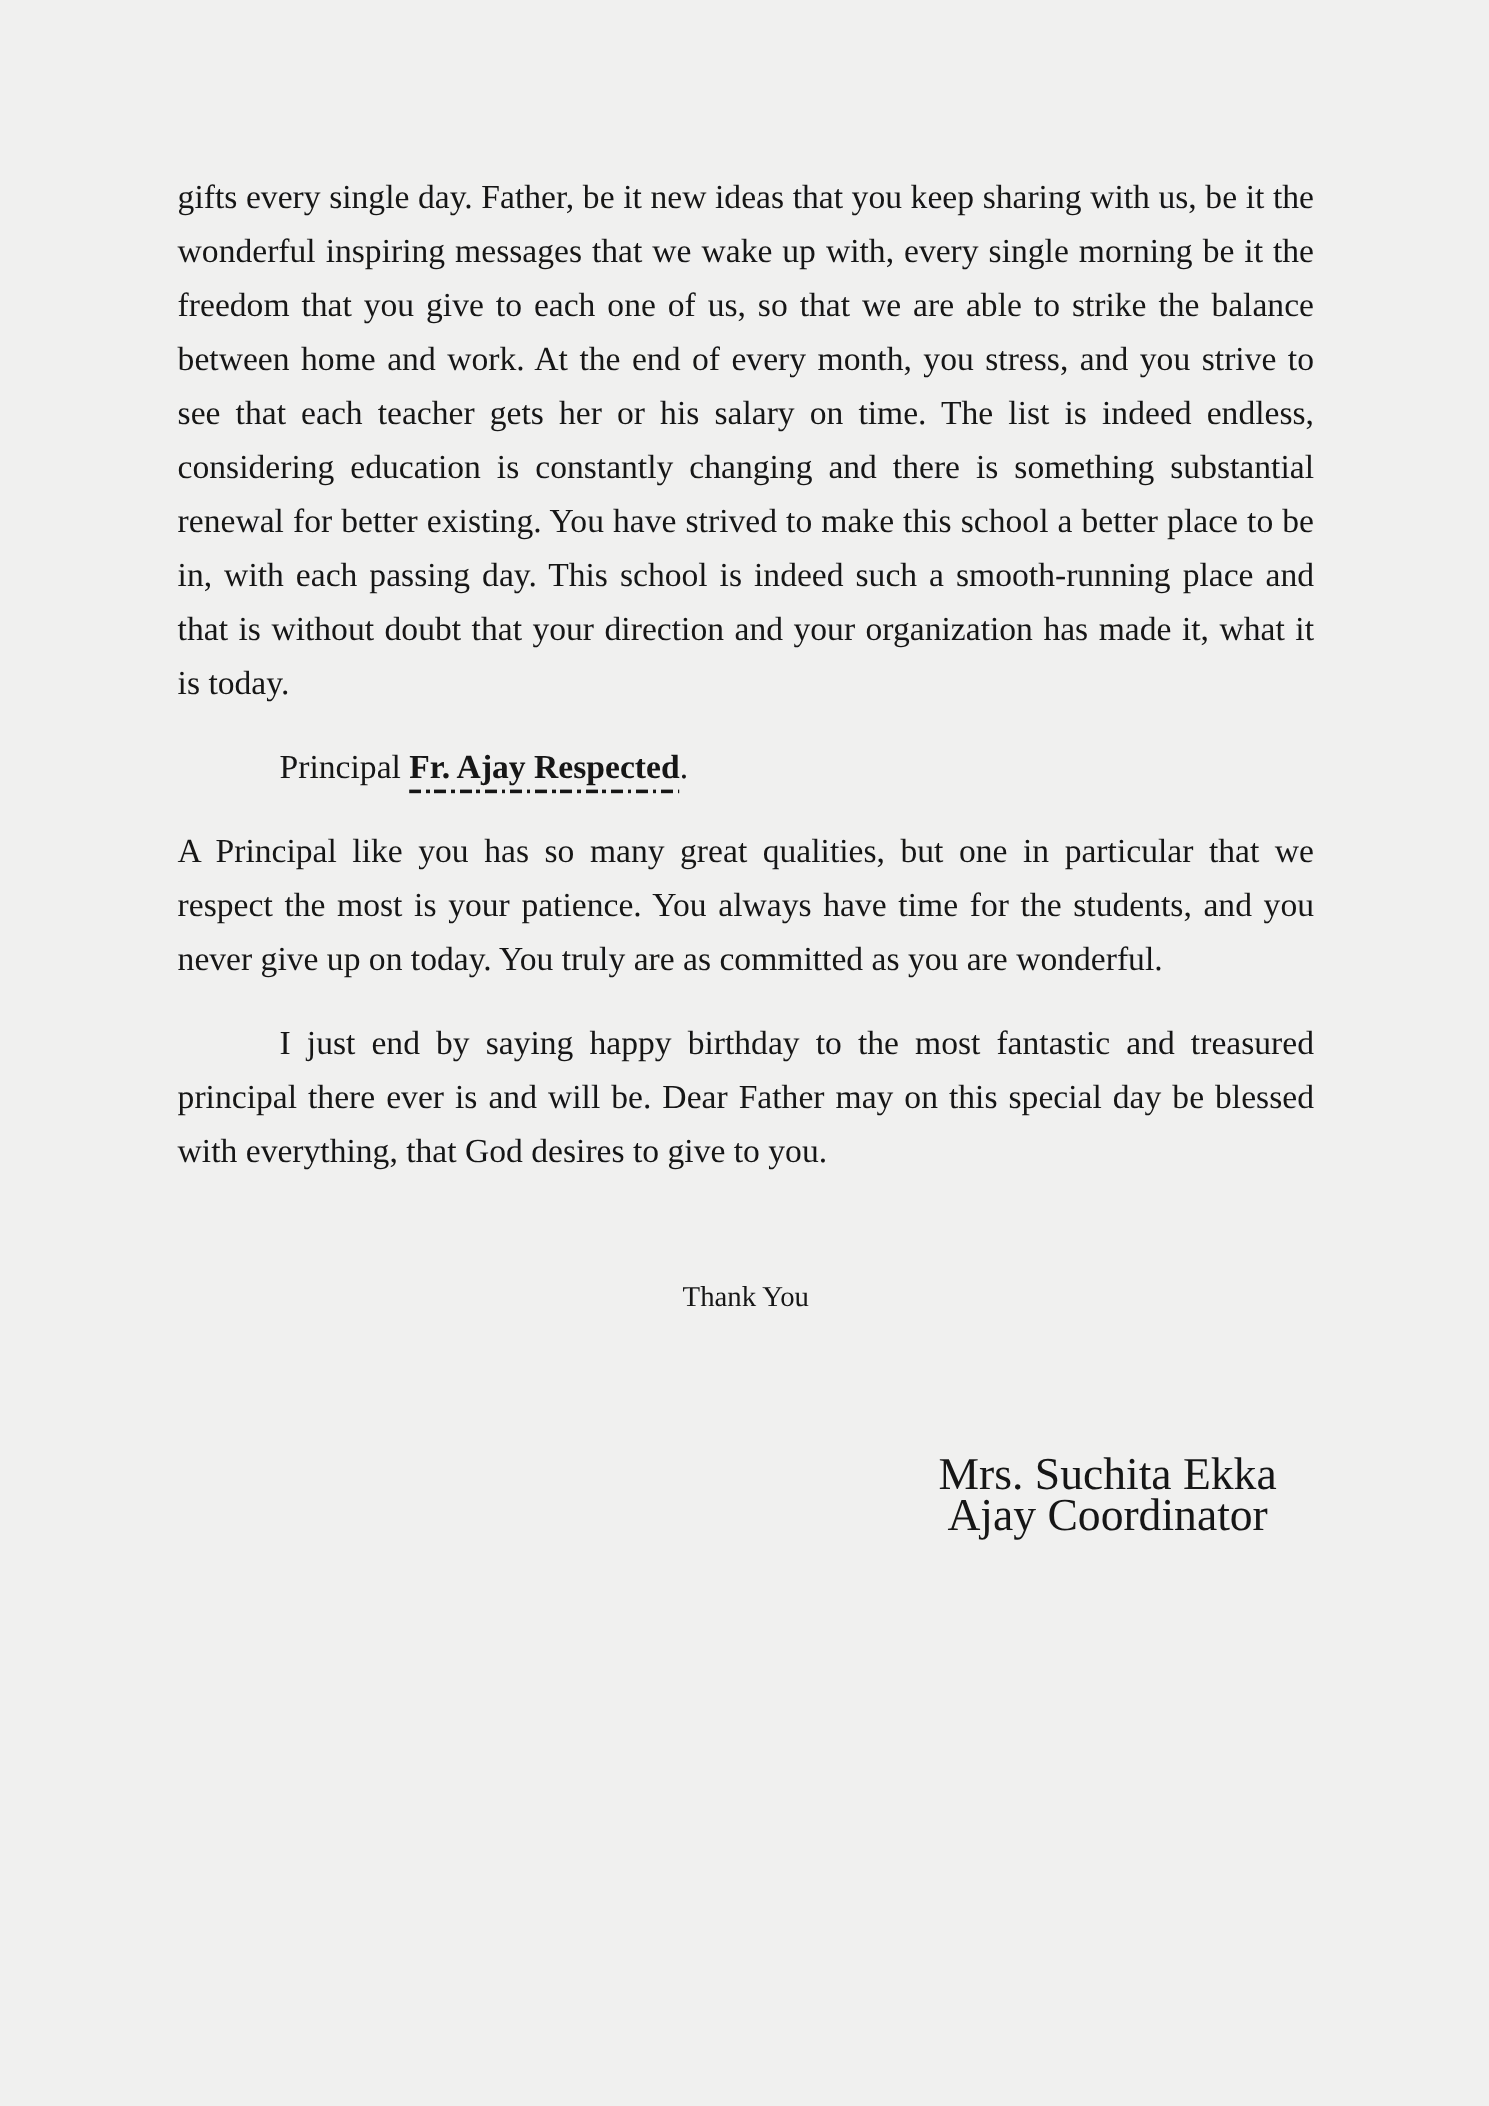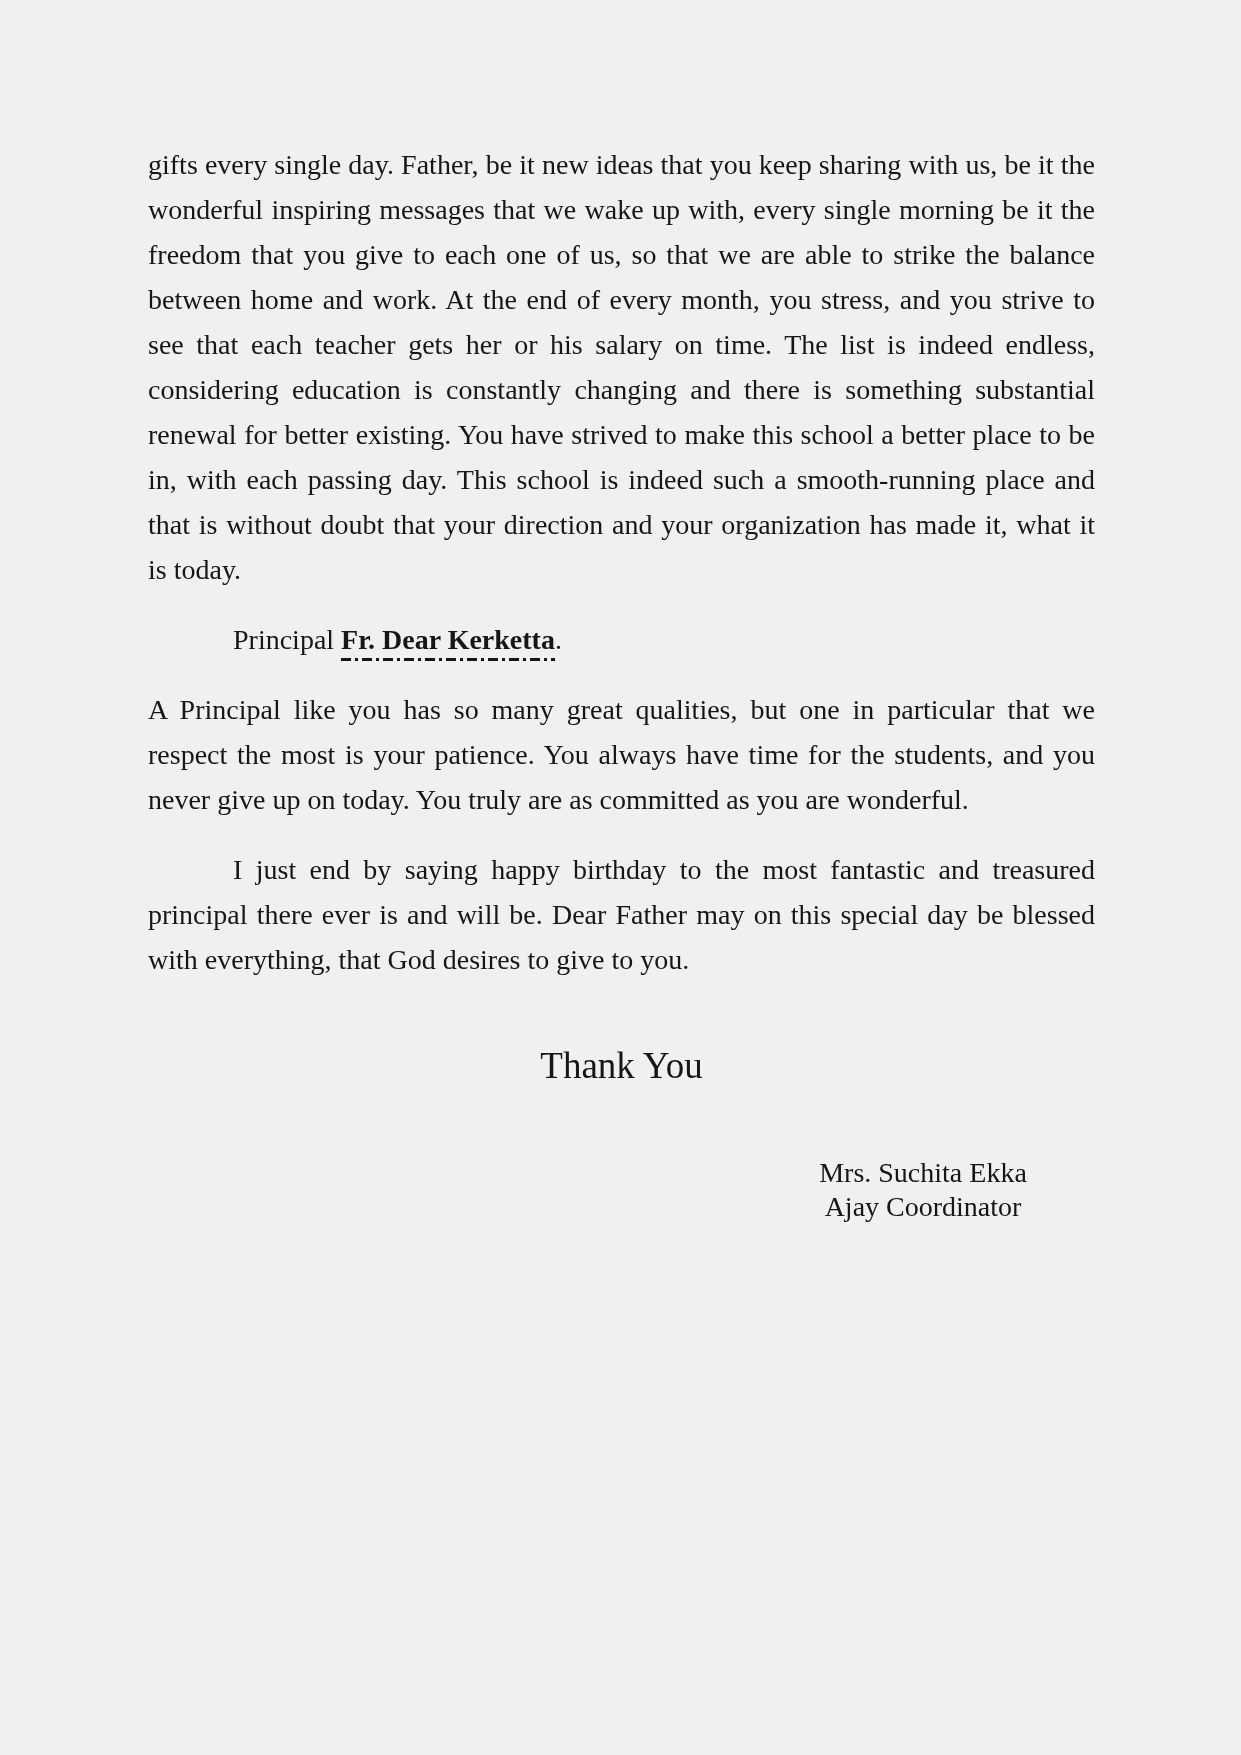--- a/index.html
+++ b/index.html
@@ -38,42 +38,42 @@
       currentColor 0 10px,
       transparent 10px 14px,
       currentColor 14px 17px,
       transparent 17px 21px
     );
     background-repeat: no-repeat;
     background-size: 100% 3px;
     background-position: 0 100%;
   }
   .closing {
-    margin: 61px 0 0 0;
-    font-size: 37px;
+    margin: 77px 0 0 0;
+    font-size: 24px;
     line-height: 45px;
     text-align: center;
   }
   .signature {
-    margin-top: 68px;
+    margin-top: 108px;
     margin-left: 625px;
     width: 300px;
     text-align: center;
-    font-size: 28px;
+    font-size: 38px;
     line-height: 34px;
   }
 </style>
 </head>
 <body>
 
 <div class="page">
 
   <p class="par">gifts every single day. Father, be it new ideas that you keep sharing with us, be it the wonderful inspiring messages that we wake up with, every single morning be it the freedom that you give to each one of us, so that we are able to strike the balance between home and work. At the end of every month, you stress, and you strive to see that each teacher gets her or his salary on time. The list is indeed endless, considering education is constantly changing and there is something substantial renewal for better existing. You have strived to make this school a better place to be in, with each passing day. This school is indeed such a smooth-running place and that is without doubt that your direction and your organization has made it, what it is today.</p>
 
-  <p class="par indent"><span>Principal </span><span class="name-hl">Fr. Dear Kerketta</span><span>.</span></p>
+  <p class="par indent"><span>Principal </span><span class="name-hl">Fr. Ajay Respected</span><span>.</span></p>
 
   <p class="par">A Principal like you has so many great qualities, but one in particular that we respect the most is your patience. You always have time for the students, and you never give up on today. You truly are as committed as you are wonderful.</p>
 
 
   <p class="par indent">I just end by saying happy birthday to the most fantastic and treasured principal there ever is and will be. Dear Father may on this special day be blessed with everything, that God desires to give to you.</p>
 
   <p class="closing">Thank You</p>
 
   <div class="signature">
     <div>Mrs. Suchita Ekka</div>

